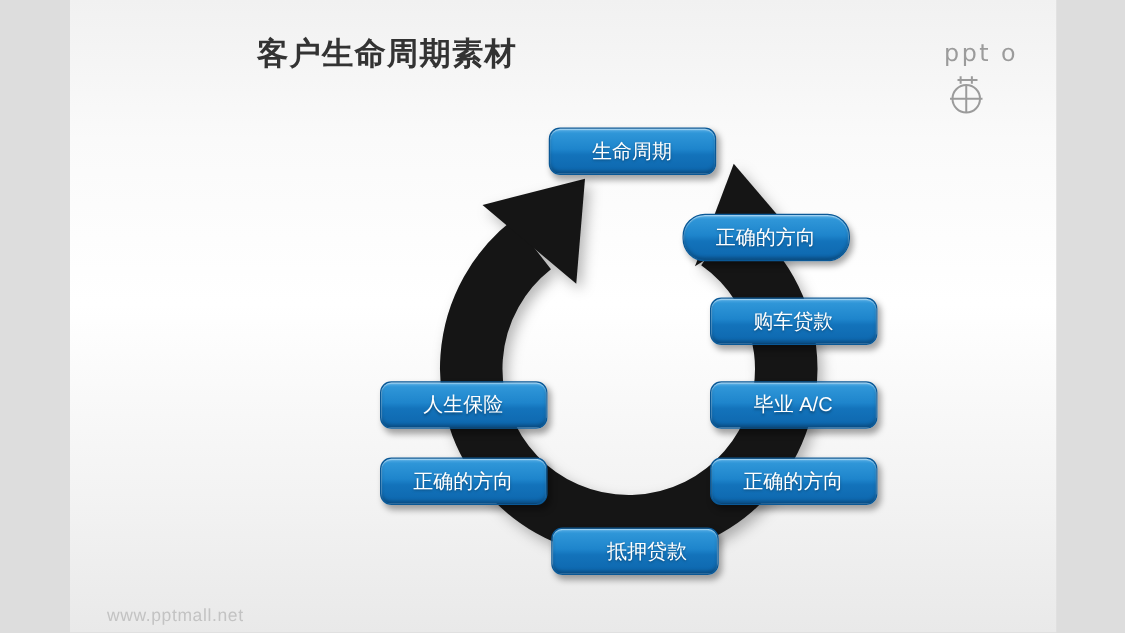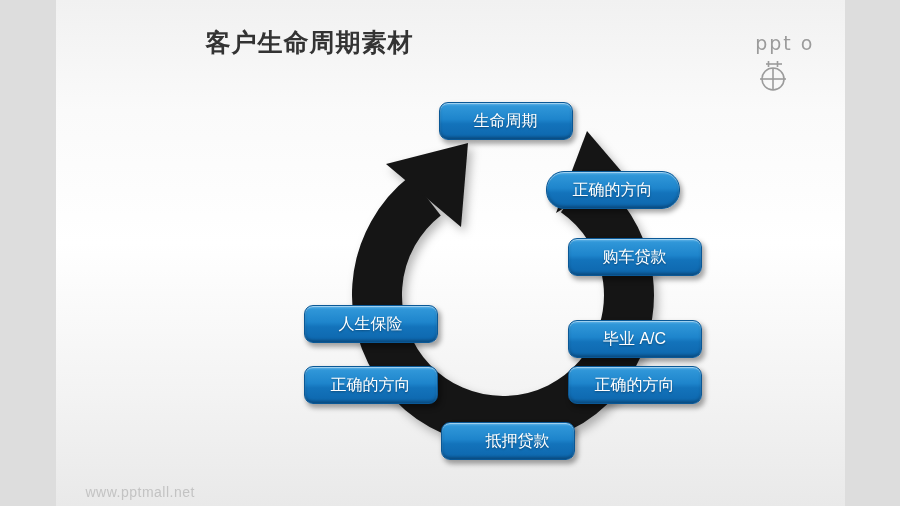--- a/index.html
+++ b/index.html
@@ -42,21 +42,21 @@
     box-sizing:border-box;
   }
   
   .pos-top   {left:383px;top:102px;}
   .pos-l1    {left:248px;top:171px;}
   .pos-l2    {left:248px;top:238px;}
   .pos-l3    {left:248px;top:305px;justify-content:center;}
   .pos-l4    {left:248px;top:366px;}
   .pos-r1    {left:490px;top:171px;border-radius:18px;}
   .pos-r2    {left:512px;top:238px;}
-  .pos-r3    {left:512px;top:320px;}
+  .pos-r3    {left:512px;top:305px;}
   .pos-r4    {left:512px;top:366px;}
   .pos-bottom{left:385px;top:422px;padding-left:20px;}
   .watermark{
     position:absolute;left:30px;top:484px;
     font-size:14px;color:#c3c3c3;letter-spacing:0.5px;
   }
 </style>
 </head>
 <body>
 

